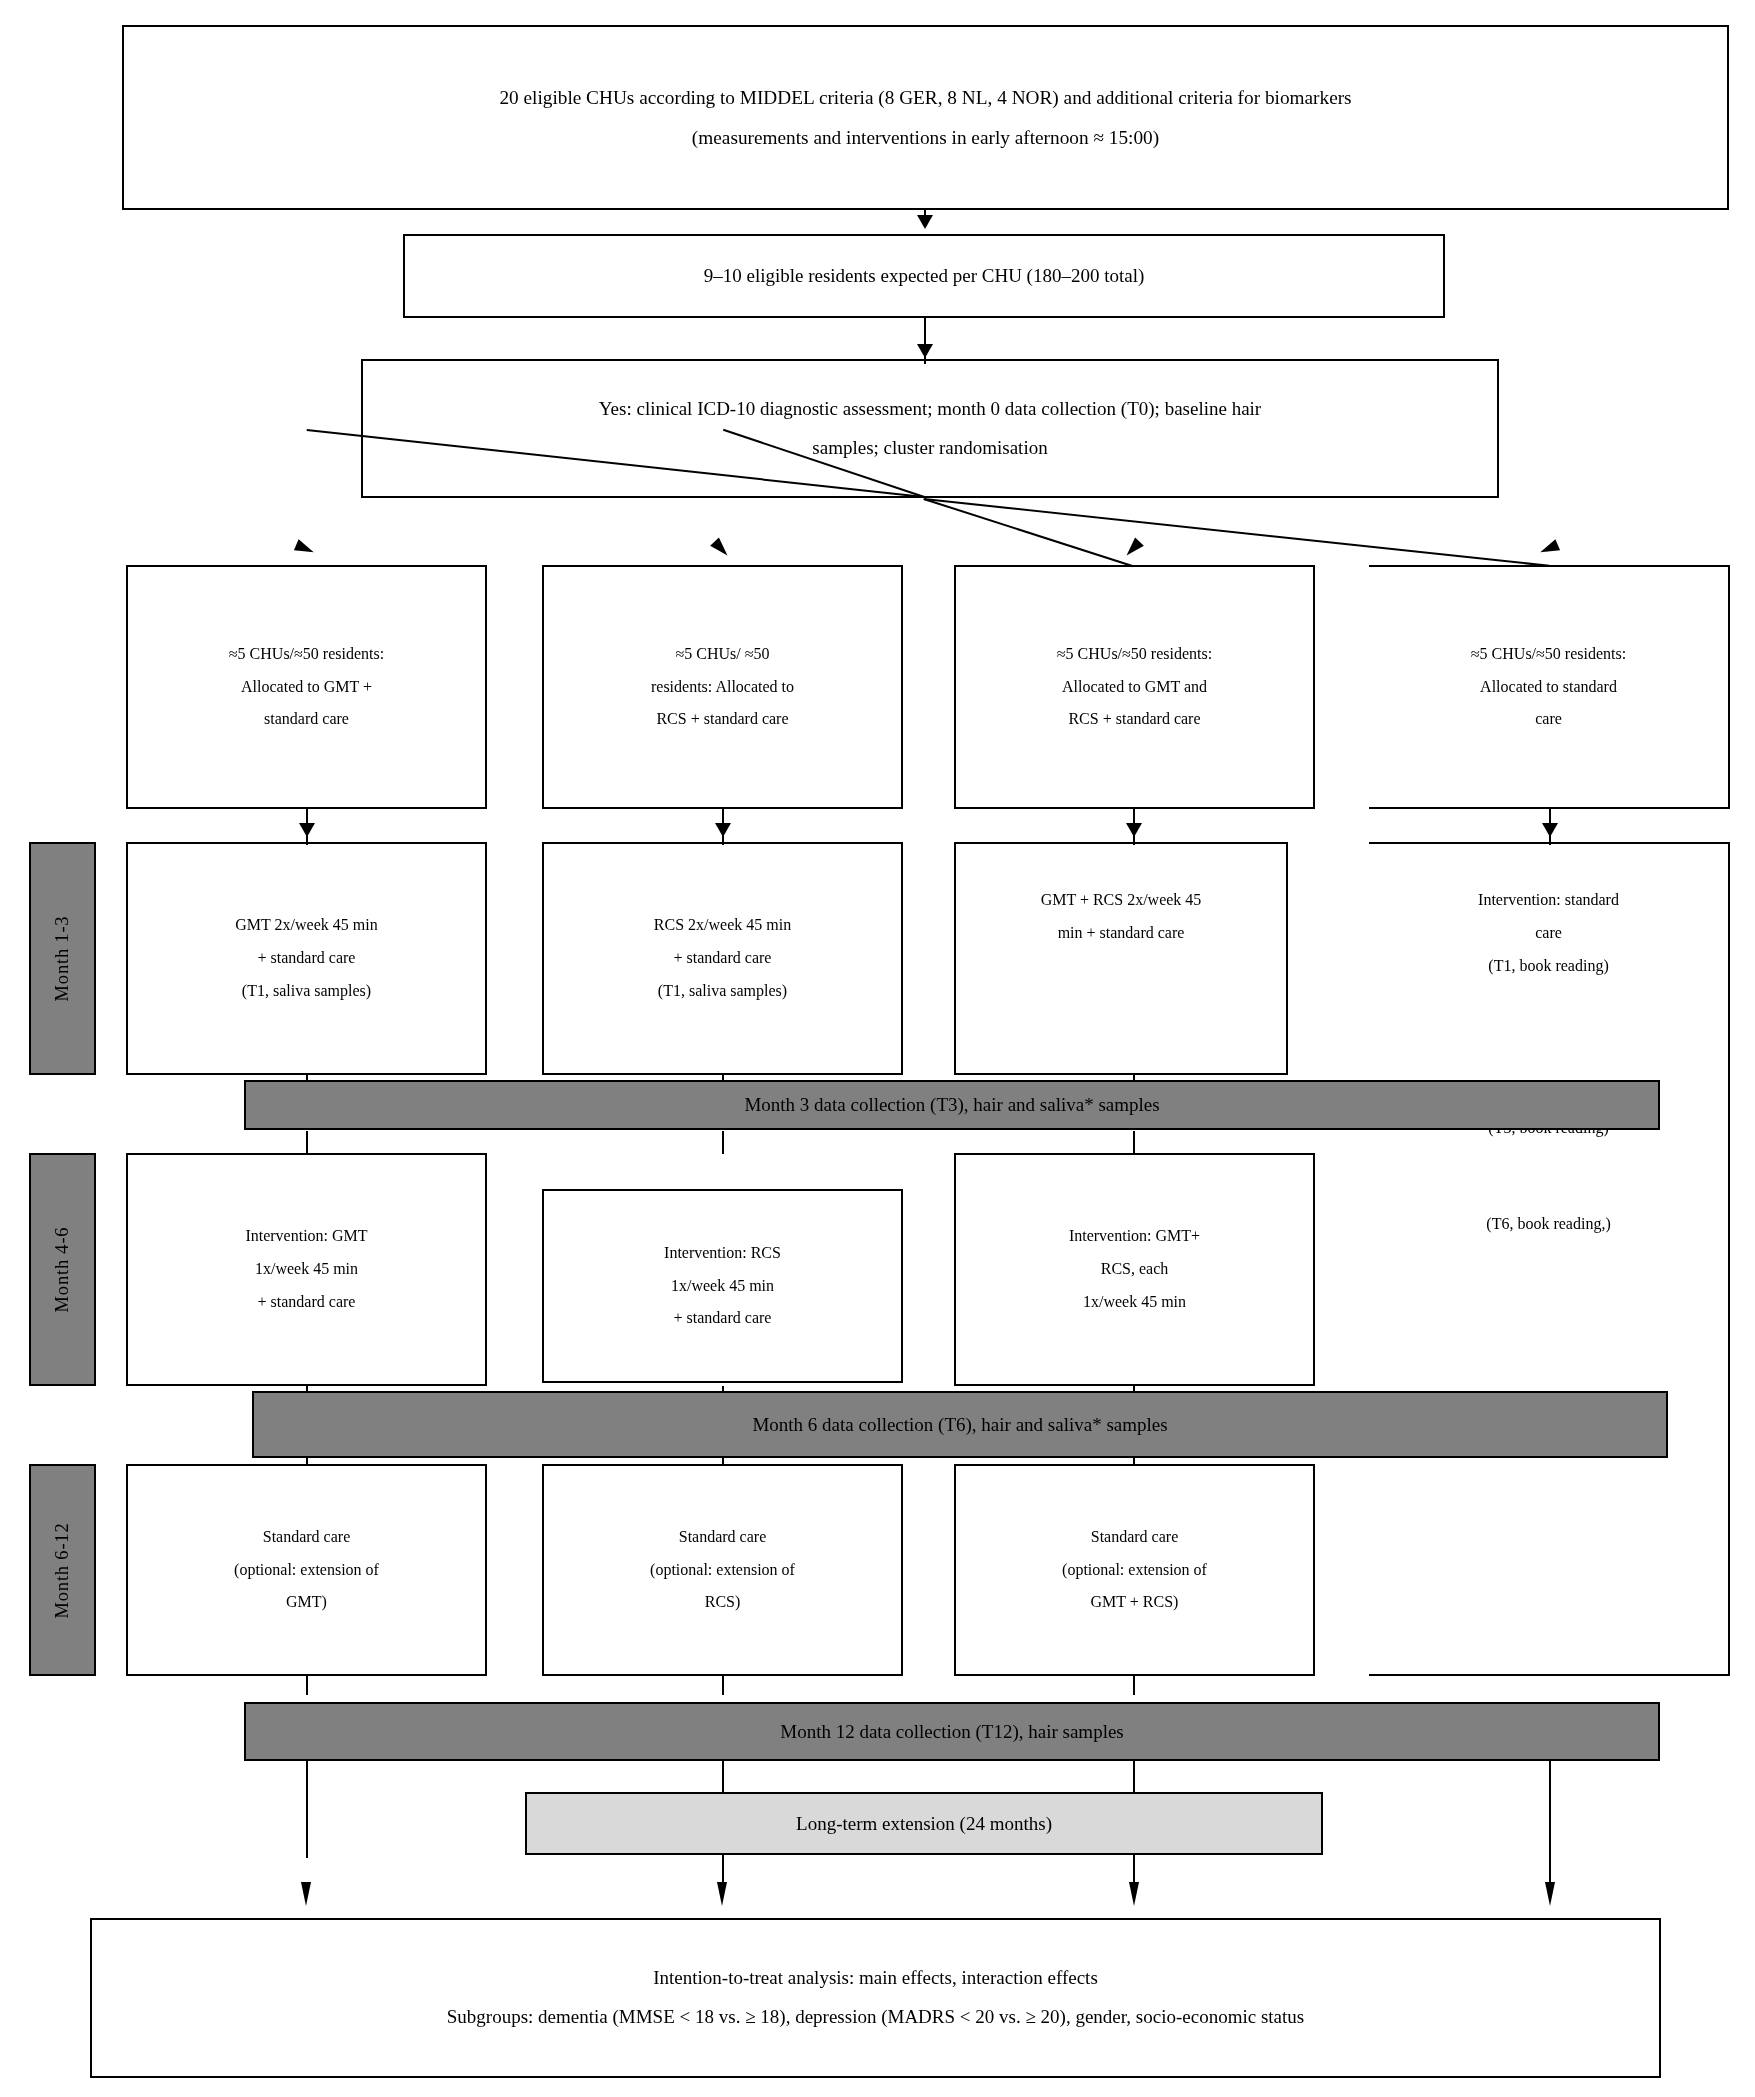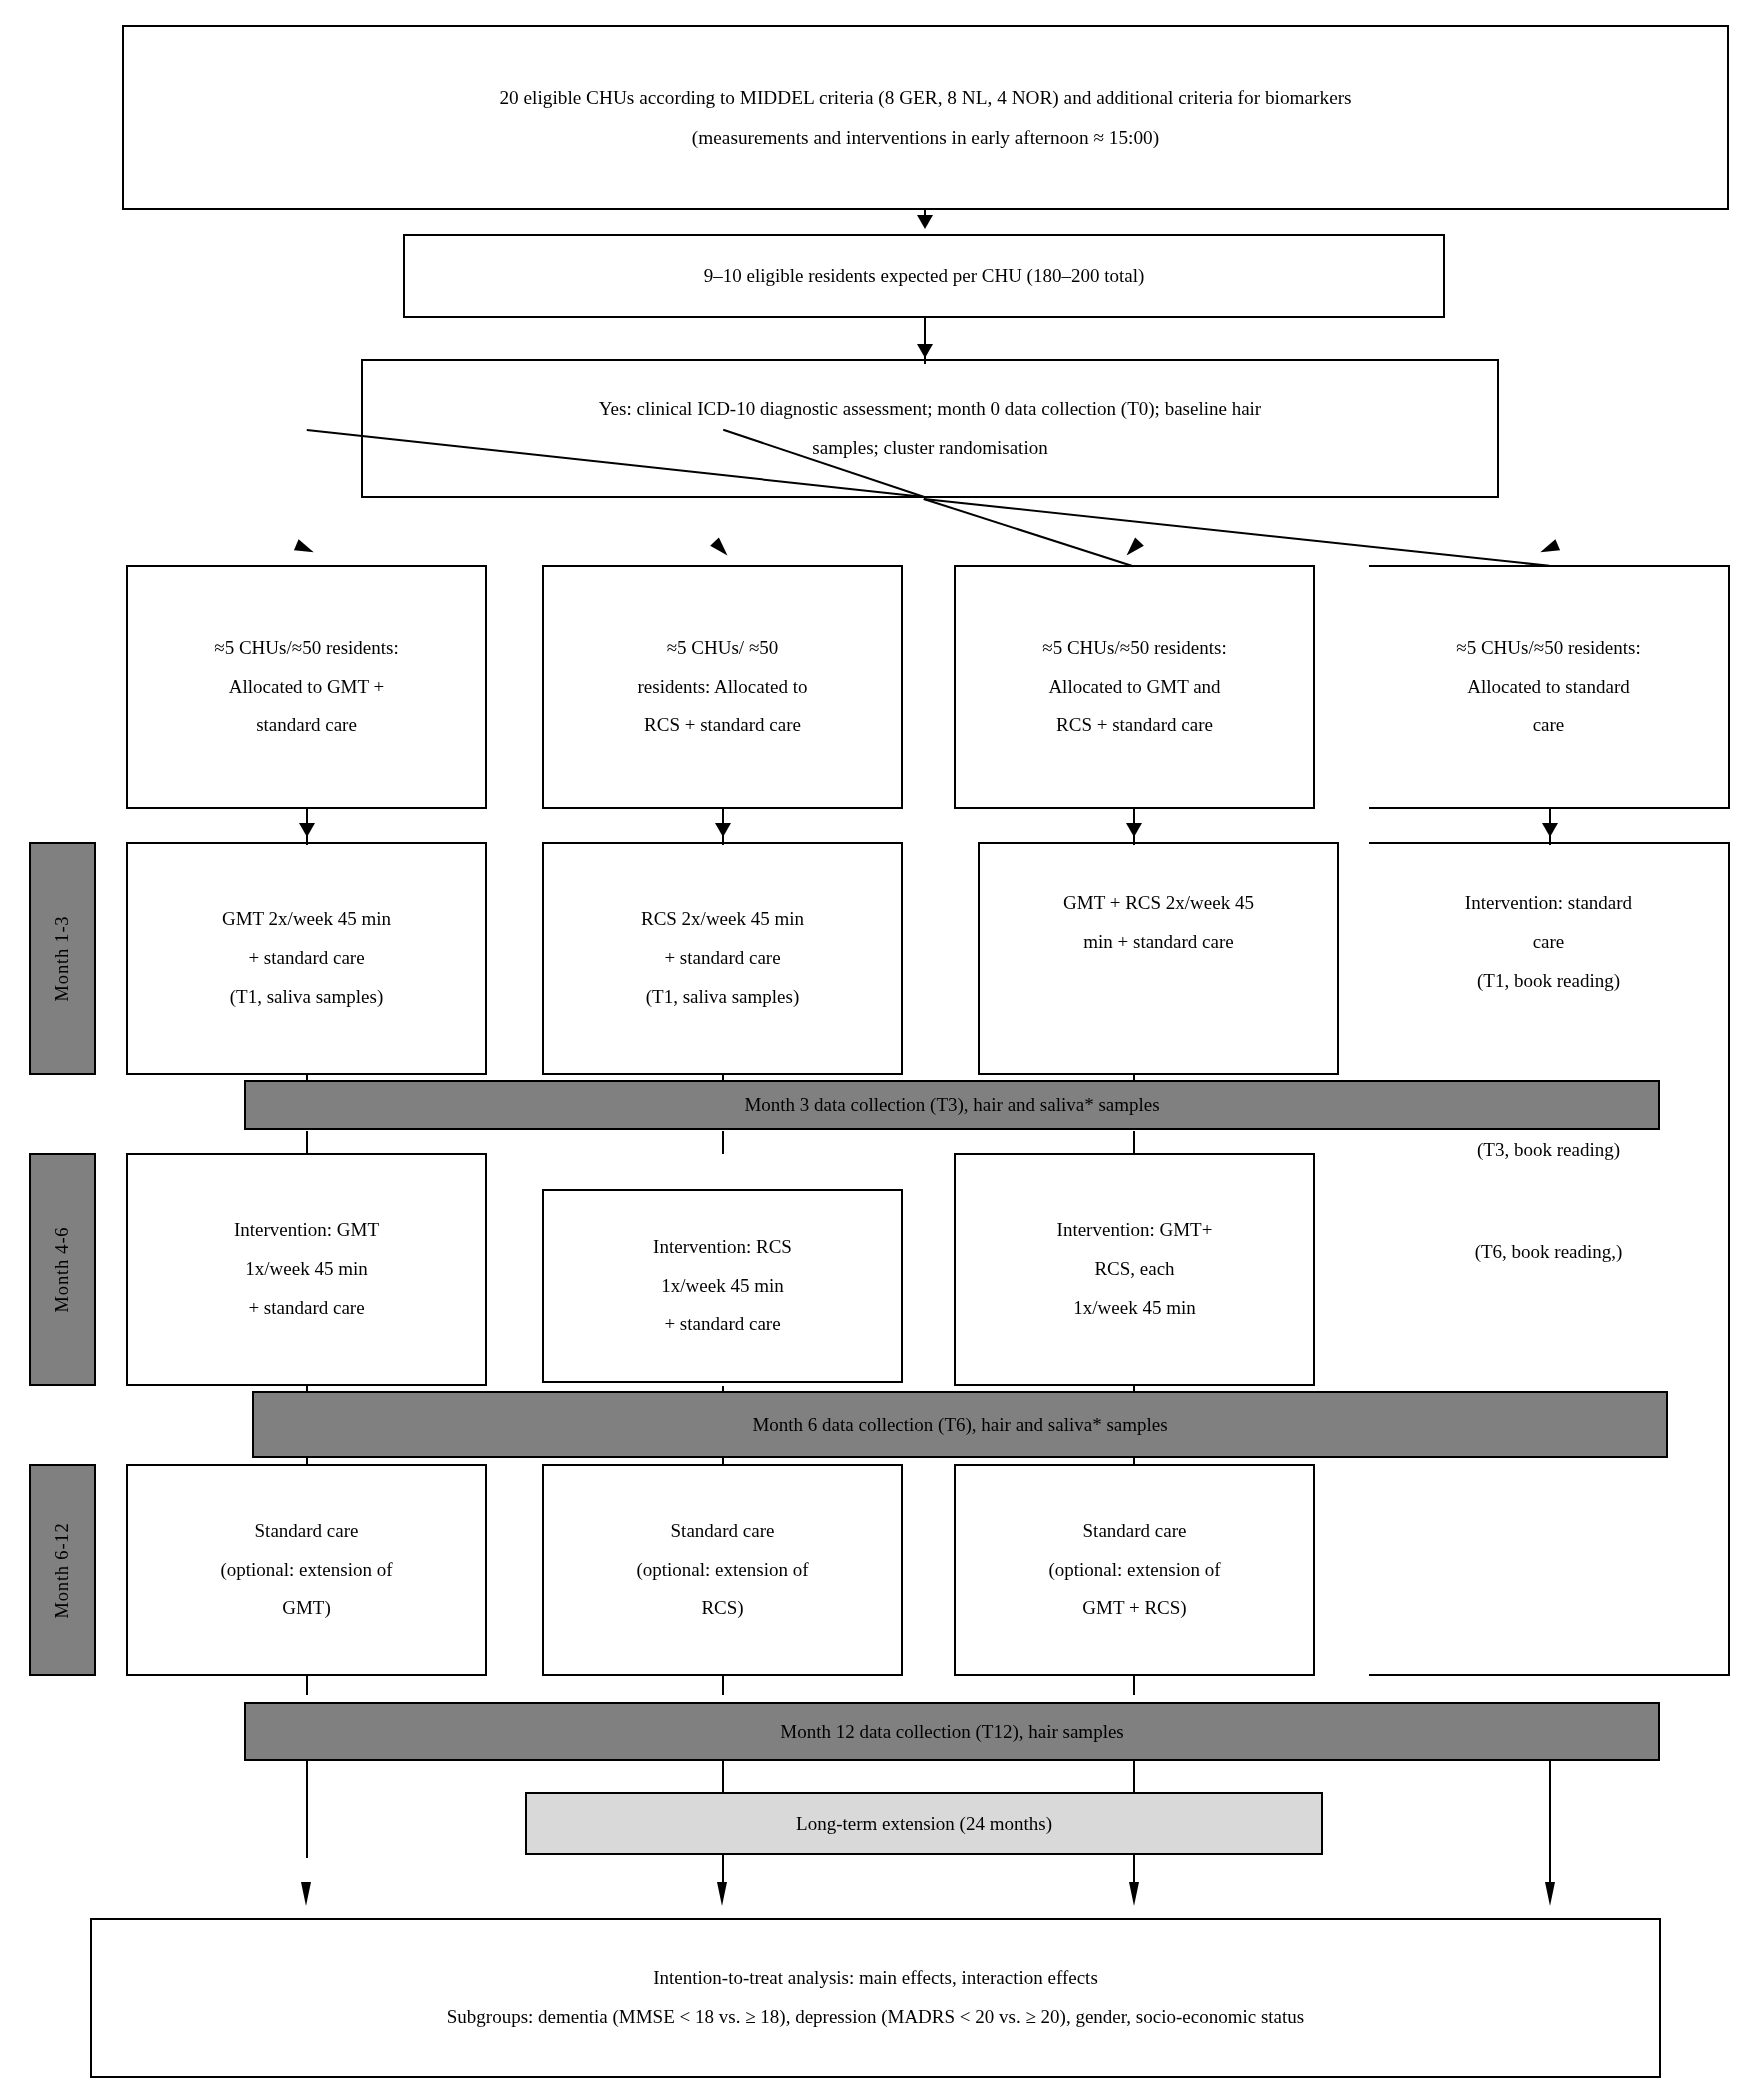--- a/index.html
+++ b/index.html
@@ -7,21 +7,21 @@
 
   #canvas{position:relative;width:1756px;height:2097px;background:#fff;overflow:hidden;}
 
   
   .box{position:absolute;box-sizing:border-box;border:2.1px solid #000;background:#fff;
        display:flex;flex-direction:column;align-items:center;justify-content:center;
        text-align:center;line-height:2.05;}
   .box .ln{display:block;white-space:pre;}
   .fs-big{font-size:19.3px;}
   .fs-mid{font-size:19px;}
-  .fs-col{font-size:19px;}
+  .fs-col{font-size:16px;}
 
   
   .greybar{position:absolute;box-sizing:border-box;border:2.1px solid #000;background:#808080;
            display:flex;align-items:center;justify-content:center;font-size:19px;z-index:6;}
   .lightbar{position:absolute;box-sizing:border-box;border:2.1px solid #000;background:#d9d9d9;
             display:flex;align-items:center;justify-content:center;font-size:19px;z-index:6;}
 
   
   .monthlab{position:absolute;box-sizing:border-box;border:2.1px solid #000;background:#808080;
             display:flex;align-items:center;justify-content:center;z-index:7;}
@@ -122,21 +122,21 @@
   <div class="box fs-col" style="left:126px;top:842px;width:361px;height:233px;">
     <span class="ln">GMT 2x/week 45 min</span>
     <span class="ln">+ standard care</span>
     <span class="ln">(T1, saliva samples)</span>
   </div>
   <div class="box fs-col" style="left:542px;top:842px;width:361px;height:233px;">
     <span class="ln">RCS 2x/week 45 min</span>
     <span class="ln">+ standard care</span>
     <span class="ln">(T1, saliva samples)</span>
   </div>
-  <div class="box fs-col" style="left:954px;top:842px;width:361px;height:233px;justify-content:flex-start;padding-top:40px;margin-left:24px;">
+  <div class="box fs-col" style="left:954px;top:842px;width:334px;height:233px;justify-content:flex-start;padding-top:40px;">
     <span class="ln">GMT + RCS 2x/week 45</span>
     <span class="ln">min + standard care</span>
   </div>
 
   <div class="vline" style="left:306px;top:1075px;height:19px;"></div>
   <div class="vline" style="left:722px;top:1075px;height:19px;"></div>
   <div class="vline" style="left:1133px;top:1075px;height:19px;"></div>
 
   <div class="greybar" style="left:244px;top:1080px;width:1416px;height:50px;text-align:right;">
     <span>Month 3 data collection (T3), hair and saliva* samples</span>

